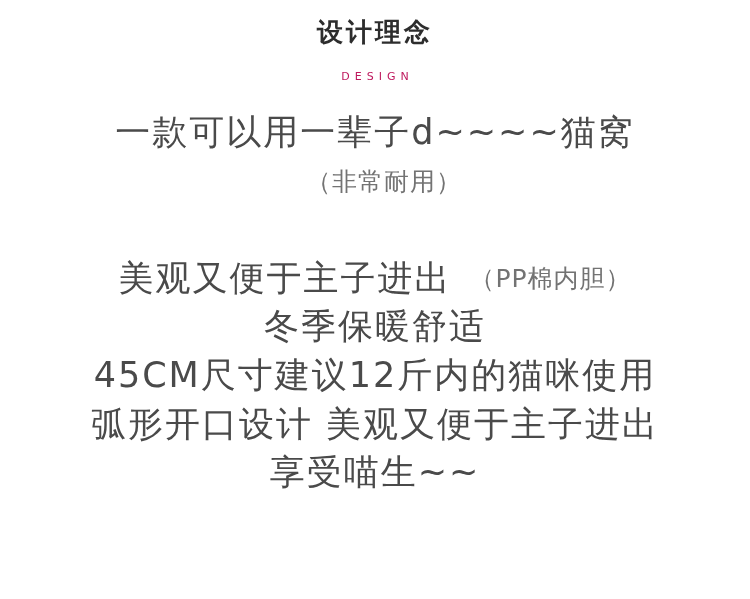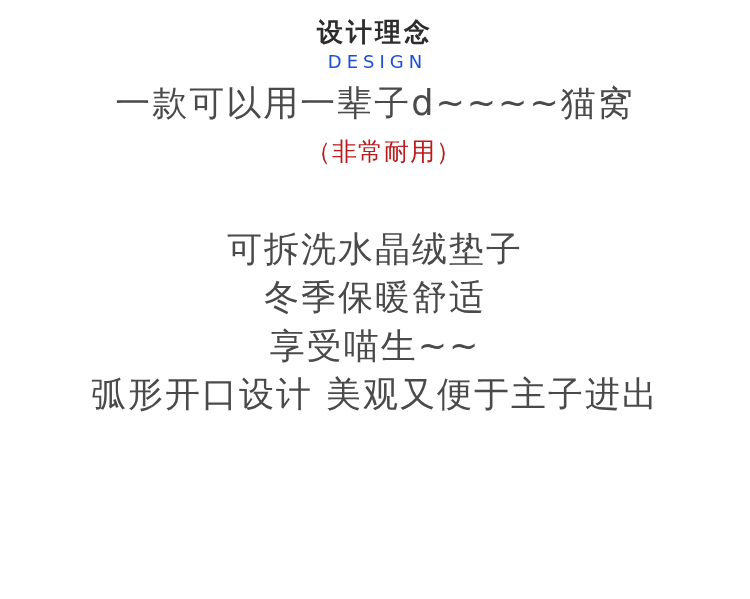--- a/index.html
+++ b/index.html
@@ -18,50 +18,50 @@
     text-align: center;
   }
   .section-title {
     font-size: 26px;
     font-weight: 700;
     letter-spacing: 3px;
     color: #2d2d2d;
     line-height: 1.2;
   }
   .section-subtitle {
-    margin-top: 4px;
-    font-size: 18px;
+    margin-top: 23px;
+    font-size: 11px;
     font-weight: 400;
     letter-spacing: 5px;
-    color: #1d4ed8;
+    color: #be185d;
     line-height: 1.1;
     text-indent: 5px; 
   }
   .description {
-    margin-top: 7px;
+    margin-top: 25px;
   }
   .desc-line {
     height: 48.6px;
     display: flex;
     align-items: center;
     justify-content: center;
     white-space: pre;
     color: #4a4a4a;
   }
   .desc-main {
     font-size: 35px;
     line-height: 1;
     letter-spacing: 2px;
   }
   .desc-note {
     font-size: 25px;
     line-height: 1;
     letter-spacing: 1px;
     margin-left: 18px;
-    color: #b91c1c;
+    color: #737373;
   }
   .desc-note:empty { display: none; }
 </style>
 </head>
 <body>
 
 <div class="page">
 
   <header class="section-header">
     <h1 class="section-title">设计理念</h1>
@@ -77,34 +77,39 @@
 
 
     <div class="desc-line">
       <span class="desc-note">（非常耐用）</span>
     </div>
 
     <div class="desc-line">
     </div>
 
     <div class="desc-line">
-      <span class="desc-main">可拆洗水晶绒垫子</span>
+      <span class="desc-main">美观又便于主子进出</span>
+      <span class="desc-note">（PP棉内胆）</span>
     </div>
 
     <div class="desc-line">
       <span class="desc-main">冬季保暖舒适</span>
       
     </div>
 
+    <div class="desc-line">
+      <span class="desc-main">45CM尺寸建议12斤内的猫咪使用</span>
+      
+    </div>
 
 
     <div class="desc-line">
-      <span class="desc-main">享受喵生~~</span>
+      <span class="desc-main">弧形开口设计 美观又便于主子进出</span>
       
     </div>
 
     <div class="desc-line">
-      <span class="desc-main">弧形开口设计 美观又便于主子进出</span>
+      <span class="desc-main">享受喵生~~</span>
       
     </div>
 
   </main>
 </div>
 
 </body></html>

